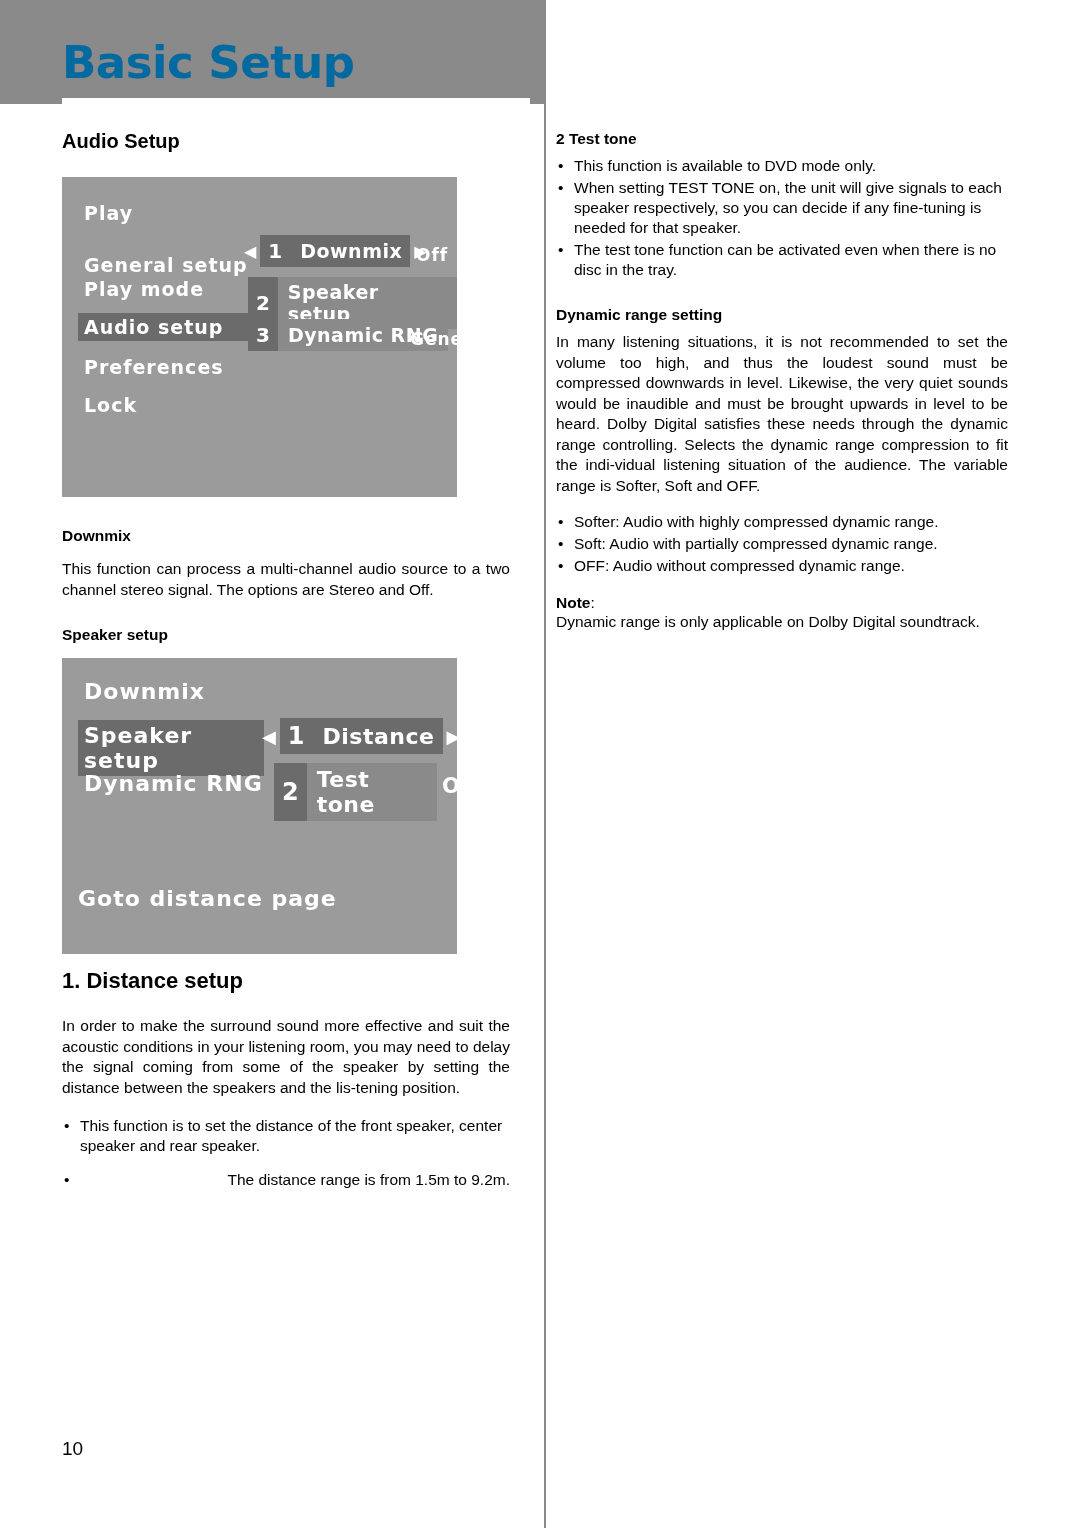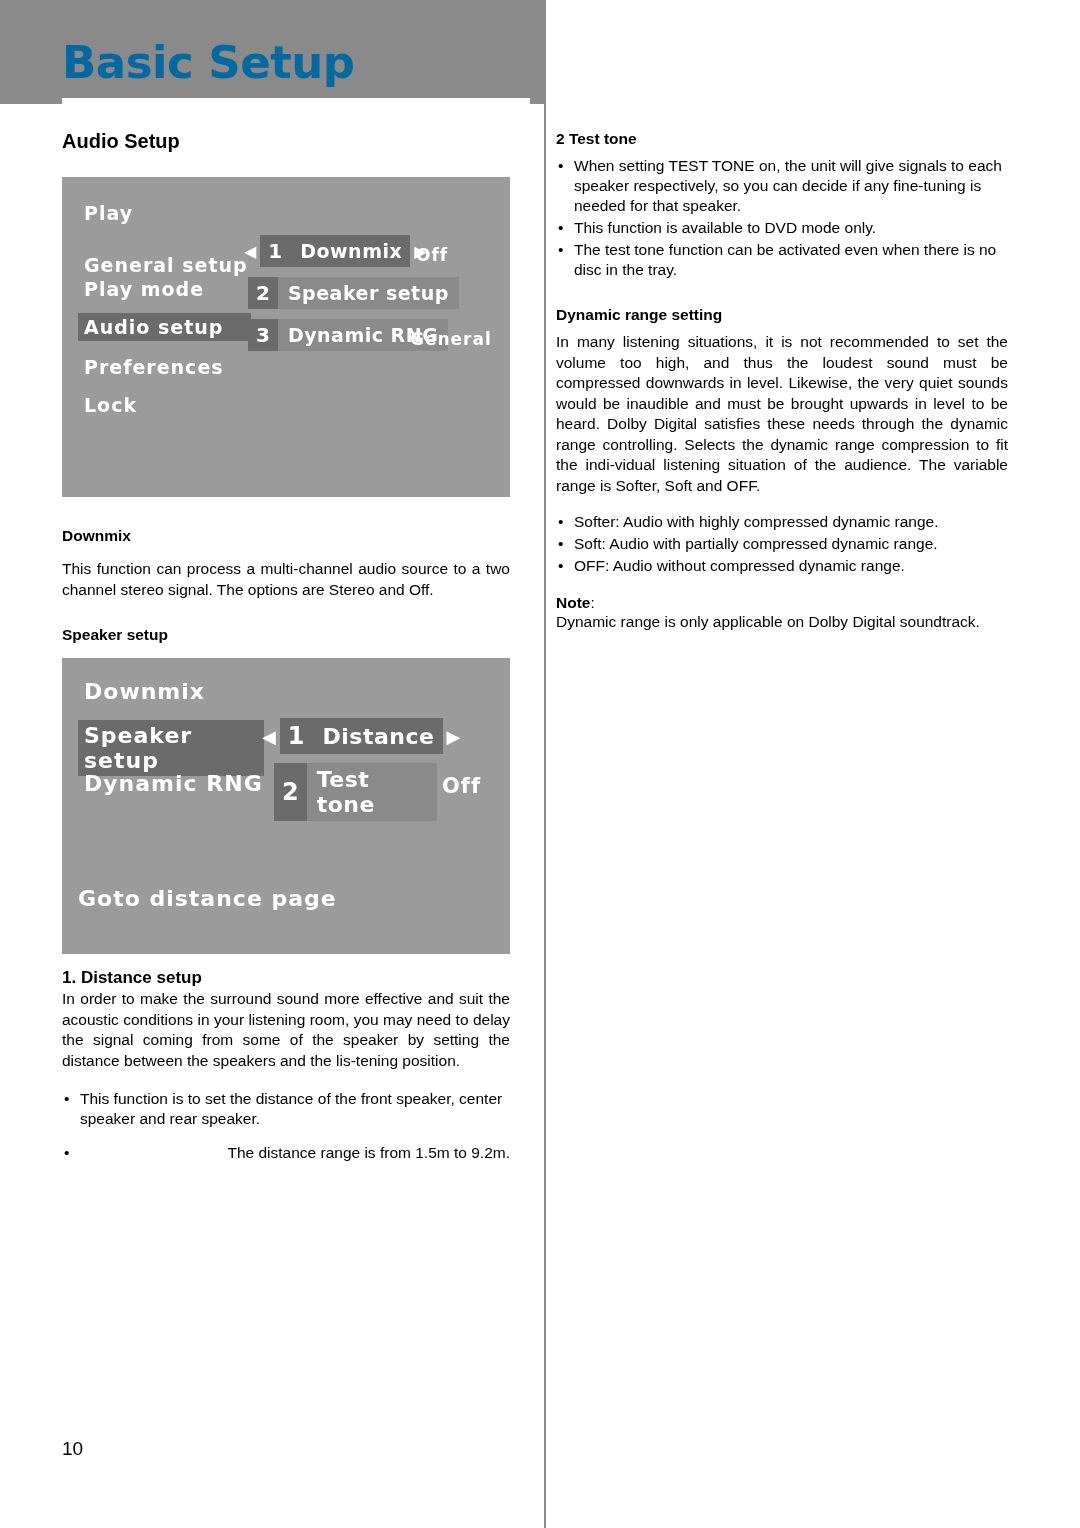--- a/index.html
+++ b/index.html
@@ -68,21 +68,21 @@
   }
   .sub-head {
     font-size: 15.5px;
     font-weight: bold;
     margin: 0 0 14px 0;
   }
 
   
   .osd {
     position: relative;
-    width: 448px;
+    width: 395px;
     background: #9b9b9b;
     font-family: "DejaVu Sans", sans-serif;
   }
   .osd1 { height: 320px; }
   .osd2 { height: 296px; }
 
   .osd-menu-item {
     position: absolute;
     color: #ffffff;
     font-weight: bold;
@@ -243,35 +243,35 @@
     <div class="osd-row" style="left:212px; top:105px;">
       <span class="num-box" style="font-size:24px;">2</span>
       <span class="lbl-box mid" style="width:130px; font-size:22px;">Test tone</span>
     </div>
     <div class="osd-value" style="left:380px; top:116px; font-size:21px;">Off</div>
 
     <div class="osd-footer" style="left:16px; top:228px;">Goto distance page</div>
   </div>
 
   <div style="height:14px;"></div>
-  <div class="sub-head" style="font-size:17px; margin-bottom:1px;">1. Distance setup</div>
+  <div class="sub-head" style="font-size:22px; margin-bottom:22px;">1. Distance setup</div>
   <p class="body-text">In order to make the surround sound more effective and suit the acoustic conditions in your listening room, you may need to delay the signal coming from some of the speaker by setting the distance between the speakers and the lis-tening position.</p>
 
   <div style="height:18px;"></div>
   <ul class="bullets">
     <li>This function is to set the distance of the front speaker, center speaker and rear speaker.</li>
     <li style="margin-top:14px;text-align:right;">The distance range is from 1.5m to 9.2m.</li>
   </ul>
 </div>
 
 <div class="right-col">
   <div class="r-head">2 Test tone</div>
   <ul class="bullets">
+    <li>This function is available to DVD mode only.</li>
     <li>When setting TEST TONE on, the unit will give signals to each speaker respectively, so you can decide if any fine-tuning is needed for that speaker.</li>
-    <li>This function is available to DVD mode only.</li>
     <li>The test tone function can be activated even when there is no disc in the tray.</li>
   </ul>
 
   <div style="height:24px;"></div>
   <div class="r-head">Dynamic range setting</div>
   <p class="body-text">In many listening situations, it is not recommended to set the volume too high, and thus the loudest sound must be compressed downwards in level. Likewise, the very quiet sounds would be inaudible and must be brought upwards in level to be heard. Dolby Digital satisfies these needs through the dynamic range controlling. Selects the dynamic range compression to fit the indi-vidual listening situation of the audience. The variable range is Softer, Soft and OFF.</p>
 
   <div style="height:16px;"></div>
   <ul class="bullets">
     <li>Softer: Audio with highly compressed dynamic range.</li>

